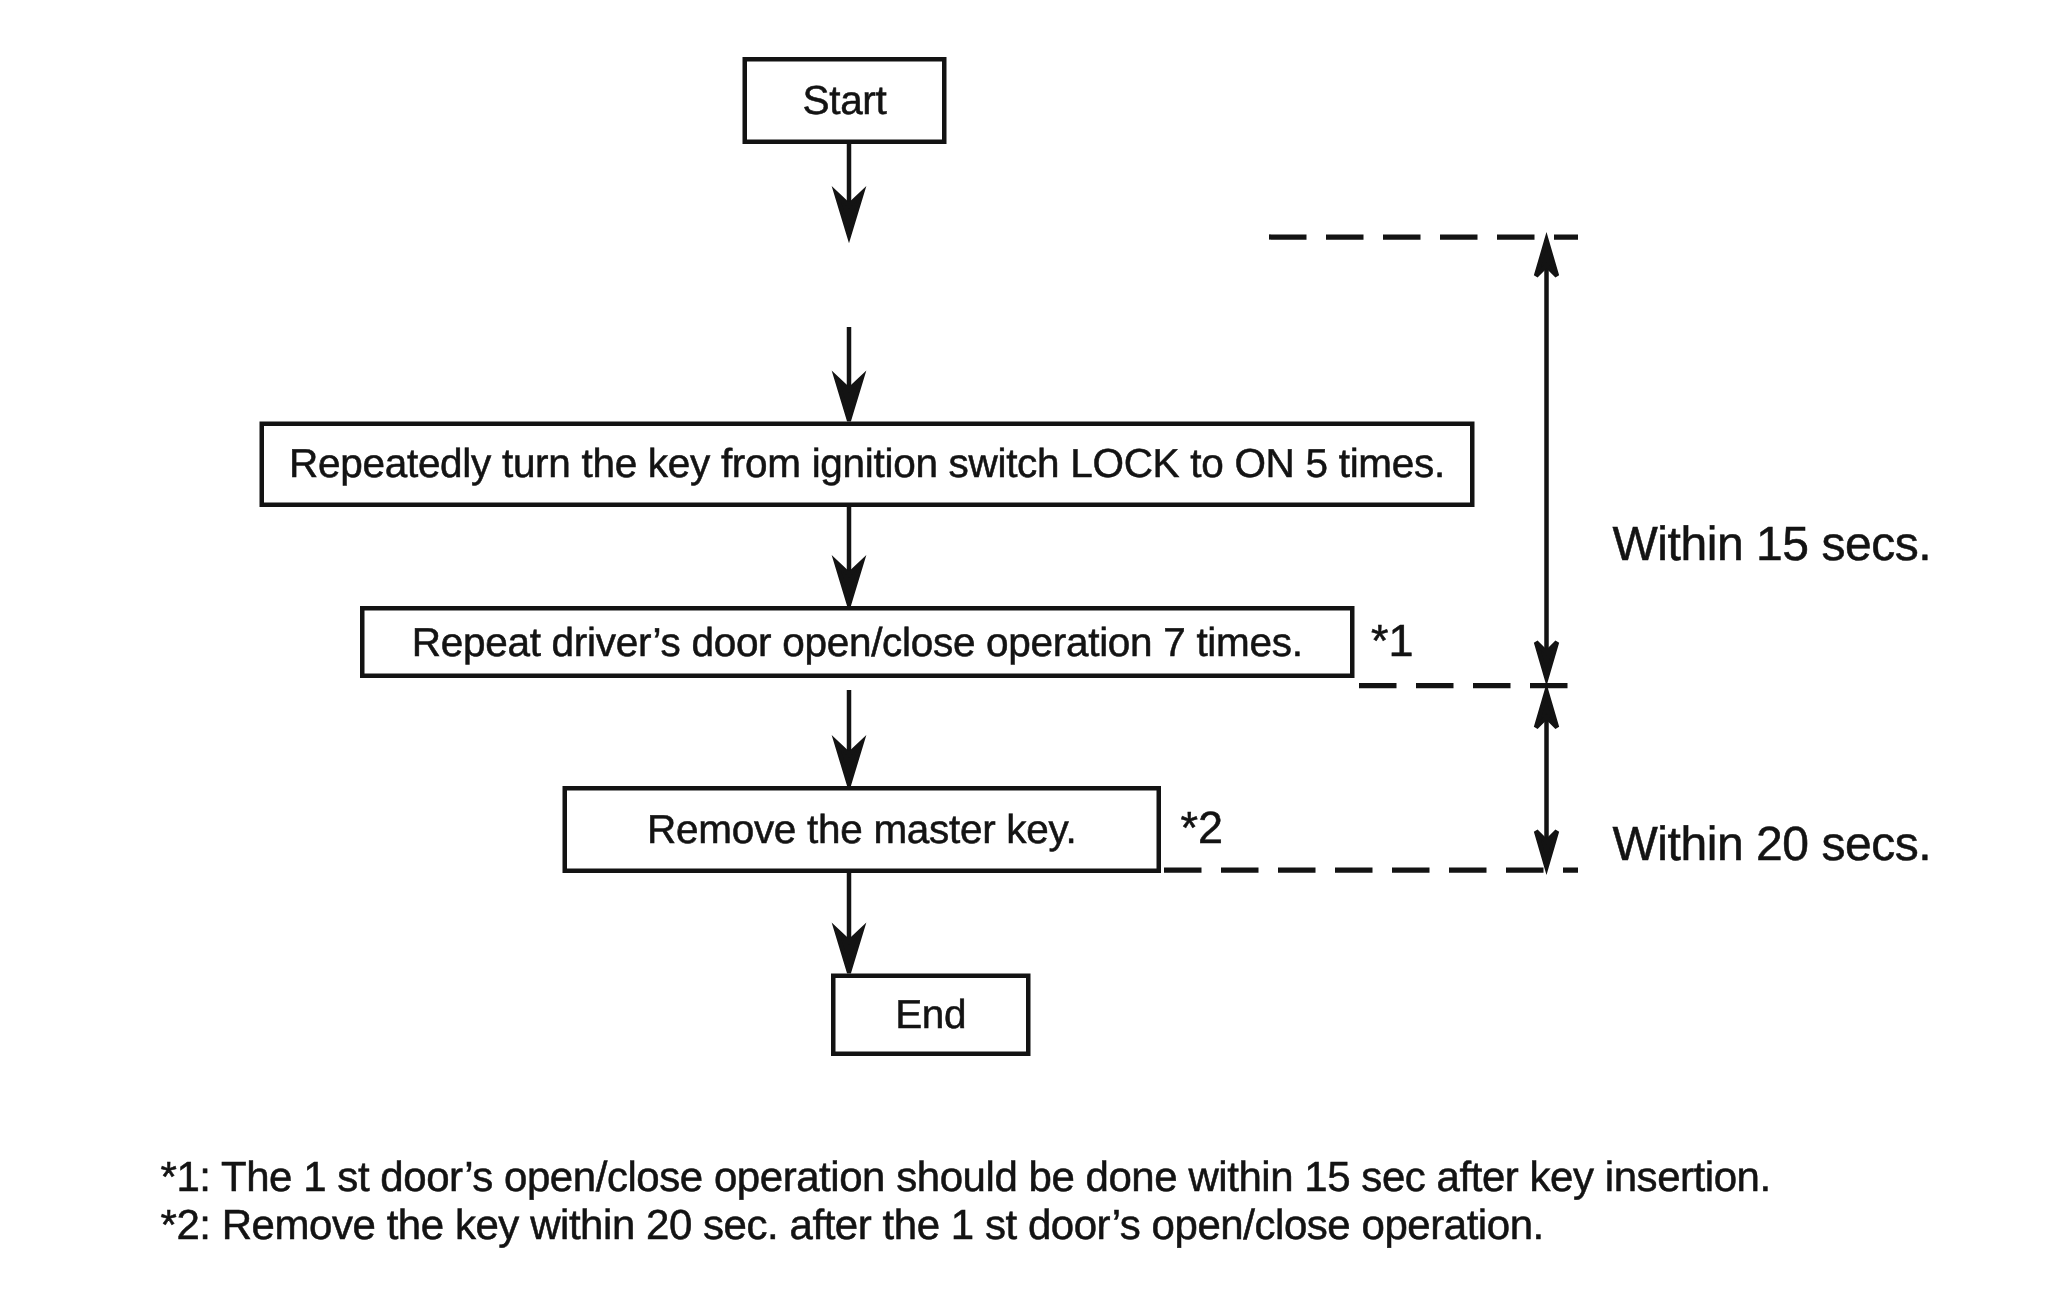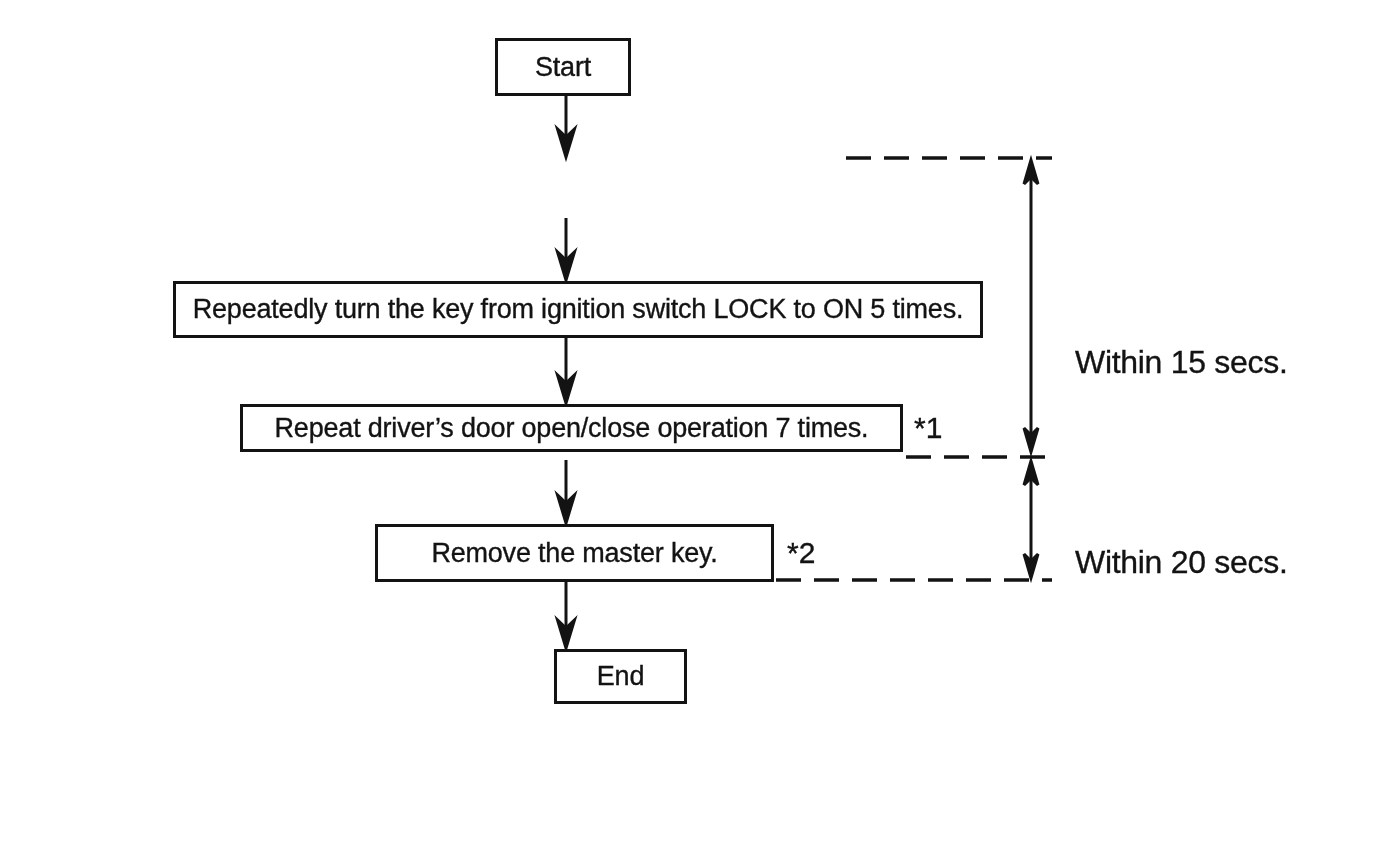--- a/index.html
+++ b/index.html
@@ -69,14 +69,18 @@
   <div class="node" id="n-door">Repeat driver’s door open/close operation 7 times.</div>
   <div class="node" id="n-remove">Remove the master key.</div>
   <div class="node" id="n-end">End</div>
 
   <div class="marker" id="marker-1">*1</div>
   <div class="marker" id="marker-2">*2</div>
 
   <div class="timing" id="timing-15">Within 15 secs.</div>
   <div class="timing" id="timing-20">Within 20 secs.</div>
 
+  <div class="footnotes">
+    <div>*1: The 1 st door’s open/close operation should be done within 15 sec after key insertion.</div>
+    <div>*2: Remove the key within 20 sec. after the 1 st door’s open/close operation.</div>
+  </div>
 
 </div>
 
 </body></html>

